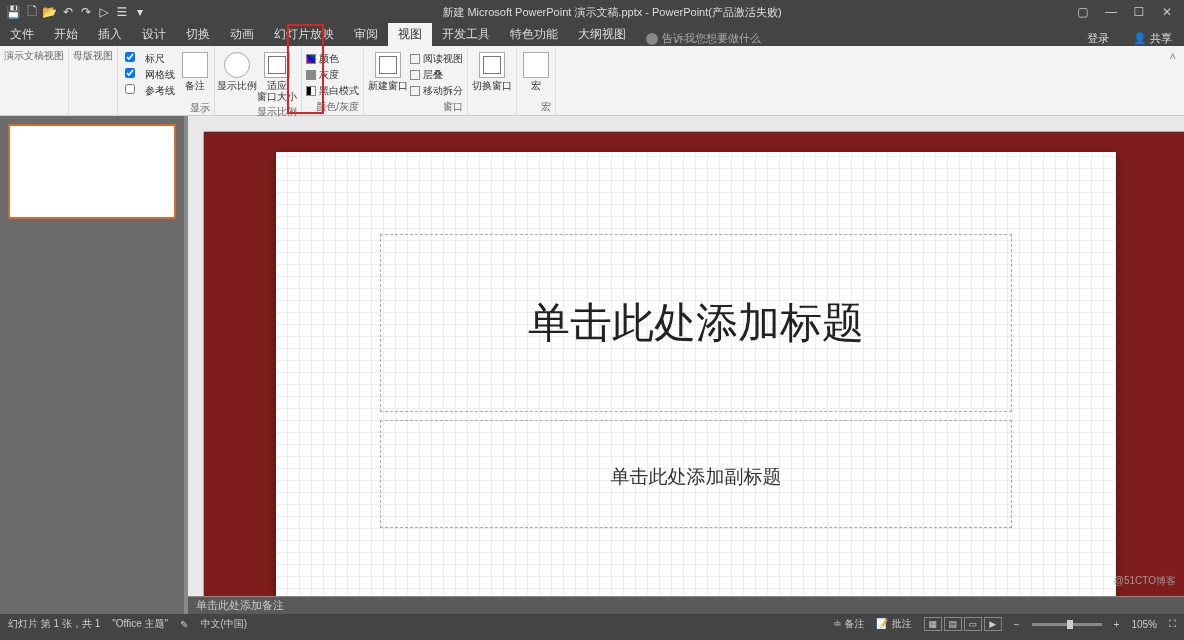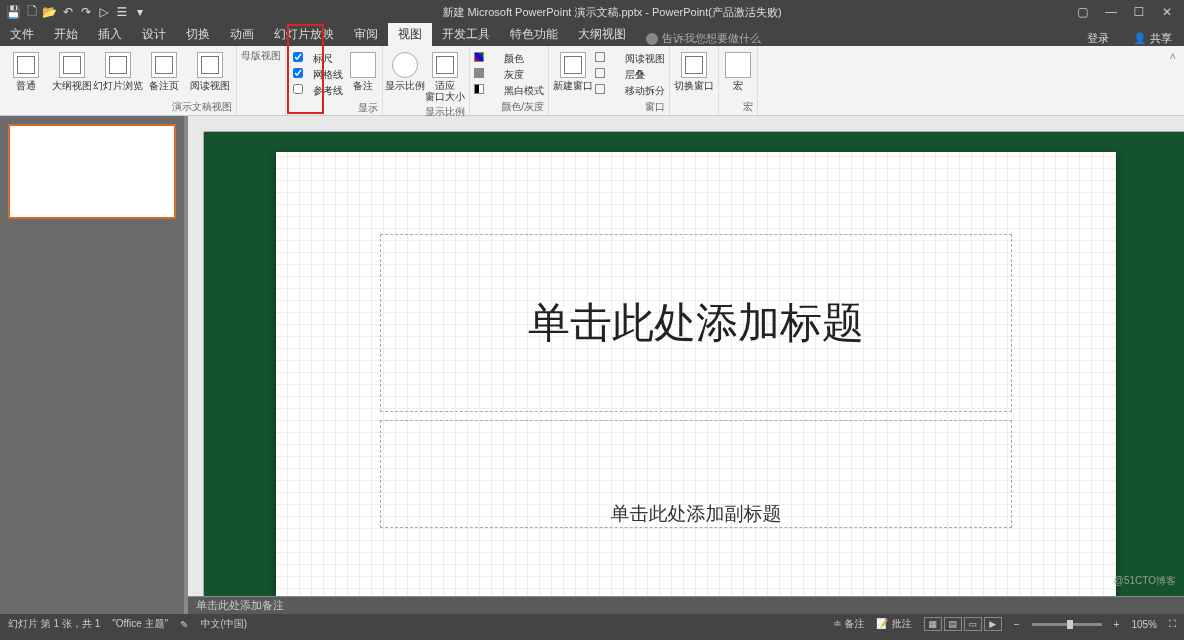--- a/index.html
+++ b/index.html
@@ -28,37 +28,37 @@
 .chkcol label{display:flex;align-items:flex-start;gap:10px;white-space:nowrap}
 .chkcol input{width:10px;height:10px}
 .highlight{position:absolute;left:287px;top:-22px;width:37px;height:90px;border:2px solid #d22;pointer-events:none;z-index:5}
 .workspace{display:flex;height:498px;background:#6b6b6b}
 .thumbcol{width:184px;background:#6b6b6b;padding:8px;overflow-y:auto}
 .thumb{width:168px;height:95px;background:#fff;border:2px solid #d66a2b;margin-bottom:8px}
 .thumbsep{width:4px;background:#888}
 .rulerv{width:16px;background:#e8e8e8;border-right:1px solid #aaa;position:relative}
 .rulerh{height:16px;background:#e8e8e8;border-bottom:1px solid #aaa}
 .slidearea{flex:1;display:flex;flex-direction:column}
-.slidecanvas{flex:1;background:#14532d;position:relative;overflow:hidden}
+.slidecanvas{flex:1;background:#7f1d1d;position:relative;overflow:hidden}
 .slide{position:absolute;left:72px;top:20px;width:840px;height:472px;background:#fff;box-shadow:0 2px 8px rgba(0,0,0,0.4)}
 .grid{position:absolute;inset:0;background-image:repeating-linear-gradient(0deg,transparent,transparent 11px,#ccc 11px,#ccc 12px),repeating-linear-gradient(90deg,transparent,transparent 11px,#ccc 11px,#ccc 12px);opacity:0.35}
 .ph-title{position:absolute;left:104px;top:82px;width:632px;height:178px;border:1px dashed #aaa;display:flex;align-items:center;justify-content:center}
 .ph-title span{font-size:42px;color:#222;font-family:"Microsoft YaHei"}
-.ph-sub{position:absolute;left:104px;top:268px;width:632px;height:108px;border:1px dashed #aaa;display:flex;align-items:flex-end;justify-content:center;padding-top:6px}
+.ph-sub{position:absolute;left:104px;top:268px;width:632px;height:108px;border:1px dashed #aaa;display:flex;align-items:center;justify-content:center;padding-top:6px}
 .ph-sub span{font-size:19px;color:#333}
 .notespane{height:18px;background:#5a5a5a;color:#ccc;font-size:11px;padding:1px 8px;border-top:1px solid #888}
 .statusbar{height:20px;background:#444;color:#ccc;display:flex;align-items:center;font-size:10px;padding:0 8px;gap:12px}
 .statusbar .spacer{flex:1}
 .viewbtns{display:flex;gap:2px}
 .viewbtns span{width:18px;height:14px;border:1px solid #888;display:flex;align-items:center;justify-content:center;font-size:9px}
 .zoomslider{width:70px;height:3px;background:#888;position:relative}
 .zoomslider::after{content:"";position:absolute;left:50%;top:-3px;width:6px;height:9px;background:#ccc}
 .ico.pres::before{content:"";position:absolute;inset:3px;border:1px solid #777}
 .colorrow{display:flex;flex-direction:column;gap:2px;font-size:10px;padding-top:2px}
-.colorrow div{display:flex;align-items:flex-start;gap:20px}
+.colorrow div{display:flex;align-items:center;gap:3px}
 .swatch{width:10px;height:10px;border:1px solid #888}
 </style>
 </head>
 <body>
 
 <div class="titlebar">
   <div class="qat">
     <span>💾</span>
     <span>🗋</span>
     <span>📂</span>
@@ -96,42 +96,20 @@
     </div>
   <div class="menuright">
     <span>登录</span>
     <span>👤 <span>共享</span></span>
   </div>
 </div>
 
 <div class="ribbon">
   <div class="highlight"></div>
   <div class="rgroup">
-    <div class="rgroup-body">
-      <div class="bigbtn">
-          <div class="ico pres"></div>
-          <div class="lbl">普通</div>
-        </div>
-      <div class="bigbtn">
-          <div class="ico pres"></div>
-          <div class="lbl">大纲视图</div>
-        </div>
-      <div class="bigbtn">
-          <div class="ico pres"></div>
-          <div class="lbl">幻灯片浏览</div>
-        </div>
-      <div class="bigbtn">
-          <div class="ico pres"></div>
-          <div class="lbl">备注页</div>
-        </div>
-      <div class="bigbtn">
-          <div class="ico pres"></div>
-          <div class="lbl">阅读视图</div>
-        </div>
-    </div>
     <div class="rgroup-label">演示文稿视图</div>
   </div>
   <div class="rgroup">
     <div class="rgroup-label">母版视图</div>
   </div>
   <div class="rgroup">
     <div class="rgroup-body">
       <div class="chkcol">
         <label>
             <input type="checkbox" checked="" style="">

